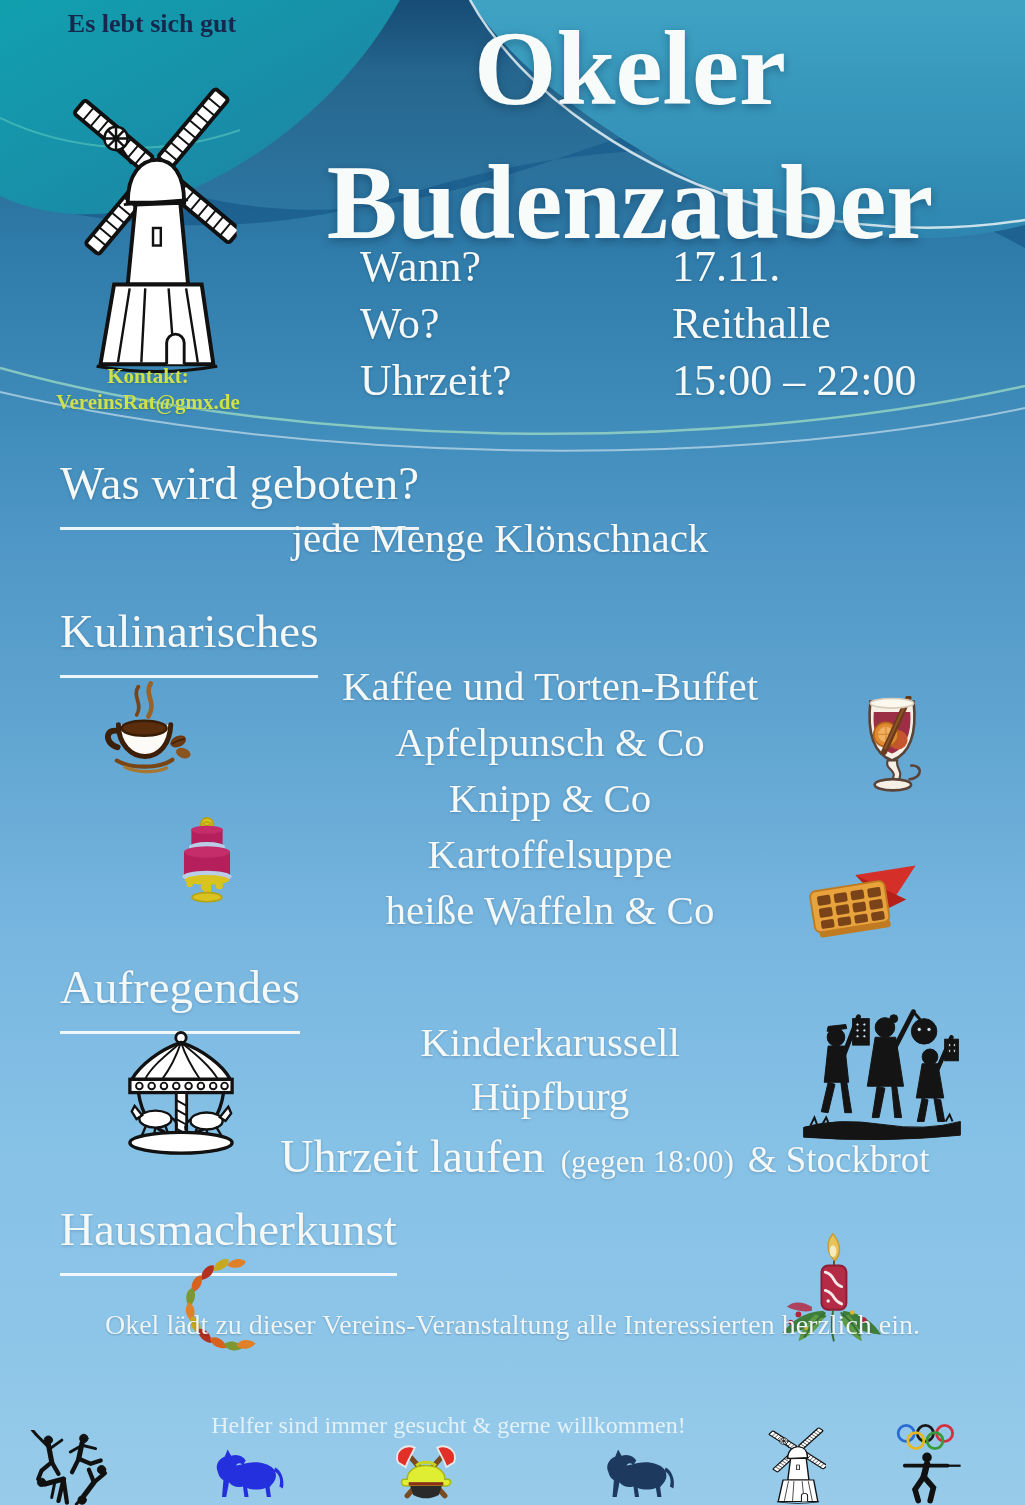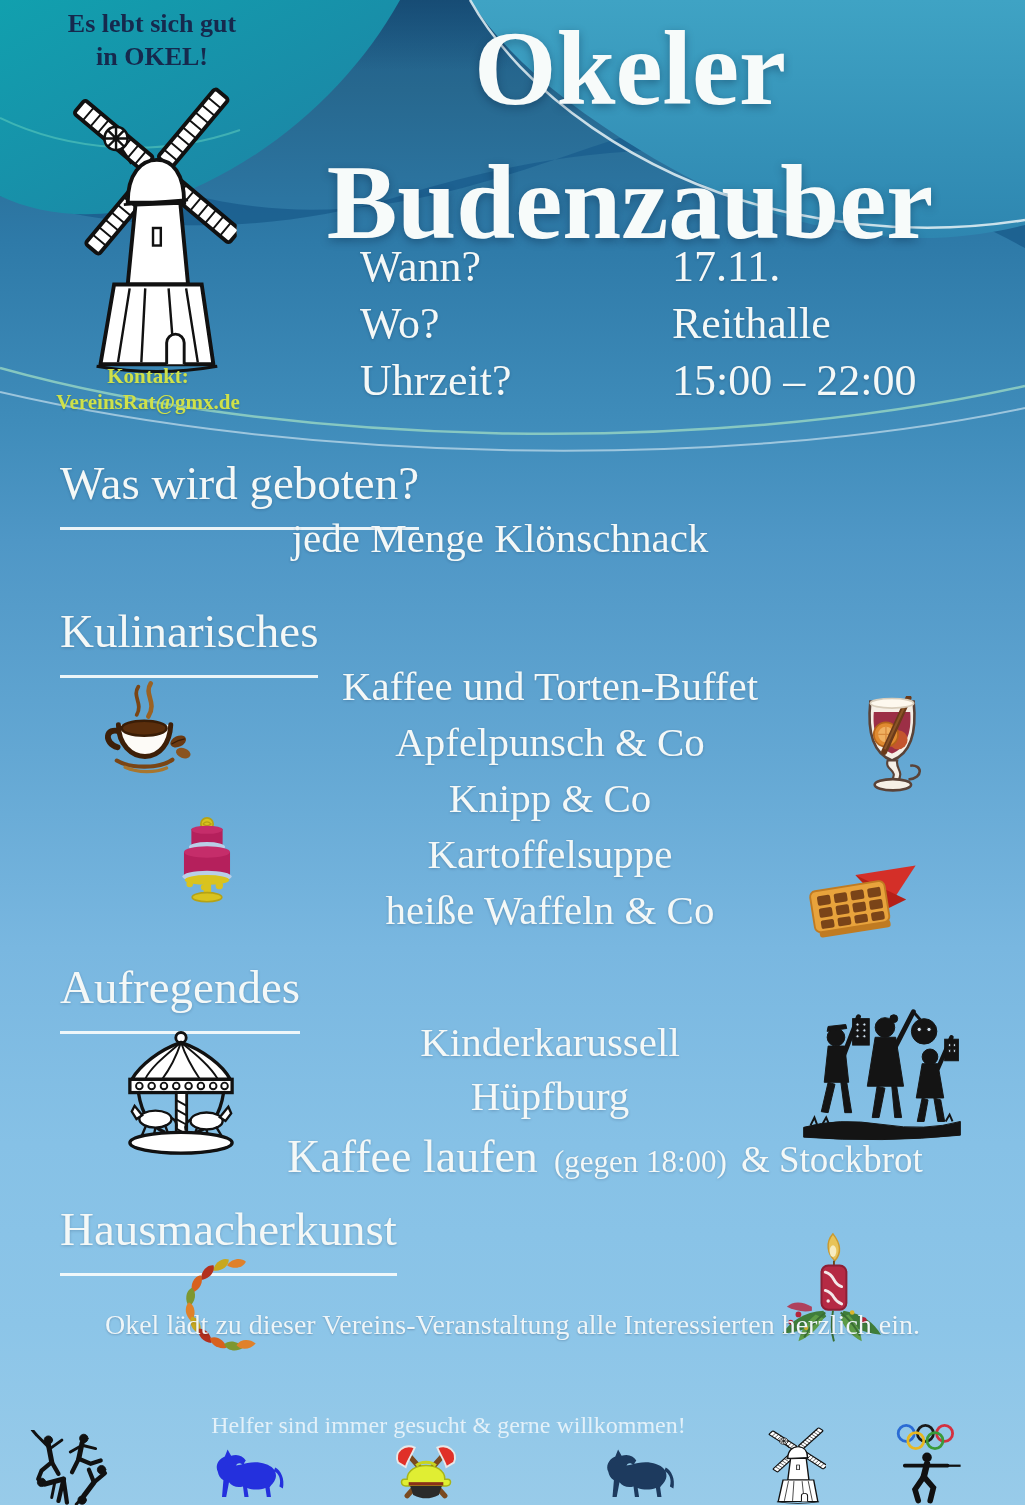--- a/index.html
+++ b/index.html
@@ -122,21 +122,20 @@
       </symbol>
       <symbol id="horse-sym" viewBox="0 0 120 80">
         <path d="M14,34 C10,26 14,16 24,12 L28,2 L33,11 C42,8 50,11 54,18 L50,24 C46,21 42,21 40,25 L46,24 C58,20 72,19 82,23 C92,26 98,33 97,41 C96,48 91,52 88,56 L90,70 L84,70 L82,57 C74,60 64,60 56,57 L58,70 L52,70 L50,55 C42,57 34,55 30,49 L26,70 L20,70 L22,46 C17,43 15,39 14,34 Z"></path>
         <path d="M96,28 C104,32 110,44 107,58 L102,55 C105,45 101,36 94,33 Z"></path>
       </symbol>
     </defs>
   </svg>
 
   <div id="slogan" class="abs">
     <div>Es lebt sich gut</div>
-    <div>in OKEL!</div>
   </div>
 
   <svg id="windmill-big" class="abs" viewBox="0 0 170 300">
     <use href="#windmill-sym" width="170" height="300"></use>
   </svg>
 
   <div id="contact" class="abs">
     <div>Kontakt:</div>
     <div>VereinsRat@gmx.de</div>
   </div>
@@ -226,21 +225,21 @@
           <rect x="55" y="62" width="14" height="9" rx="2"></rect>
           <rect x="73" y="62" width="14" height="9" rx="2"></rect>
       </g>
     </g>
   </svg>
 
   <div id="exciting-h" class="abs h">Aufregendes</div>
   <div id="exc-0" class="abs bodyline cul">Kinderkarussell</div>
   <div id="exc-1" class="abs bodyline cul">Hüpfburg</div>
   <div id="lantern-line" class="abs">
-    <span class="ll-main">Kaffee laufen</span>
+    <span class="ll-main">Uhrzeit laufen</span>
     <span class="ll-note">(gegen 18:00)</span>
     <span class="ll-rest">&amp; Stockbrot</span>
   </div>
 
   <svg class="abs" style="left:110px;top:1028px;width:142px;height:132px" viewBox="0 0 150 135">
     <g stroke="#111" fill="#fff">
       <circle cx="75" cy="8" r="5.5" stroke-width="3"></circle>
       <path d="M75,13 C52,21 32,37 23,52 L127,52 C119,37 98,21 75,13 Z" stroke-width="3.5"></path>
       <path d="M75,13 C70,28 64,40 55,52 M75,13 C80,28 87,40 95,52 M75,13 C60,26 44,38 37,52 M75,13 C91,26 106,38 114,52" stroke-width="2" fill="none"></path>
       <rect x="21" y="52" width="108" height="14" stroke-width="3.5"></rect>

